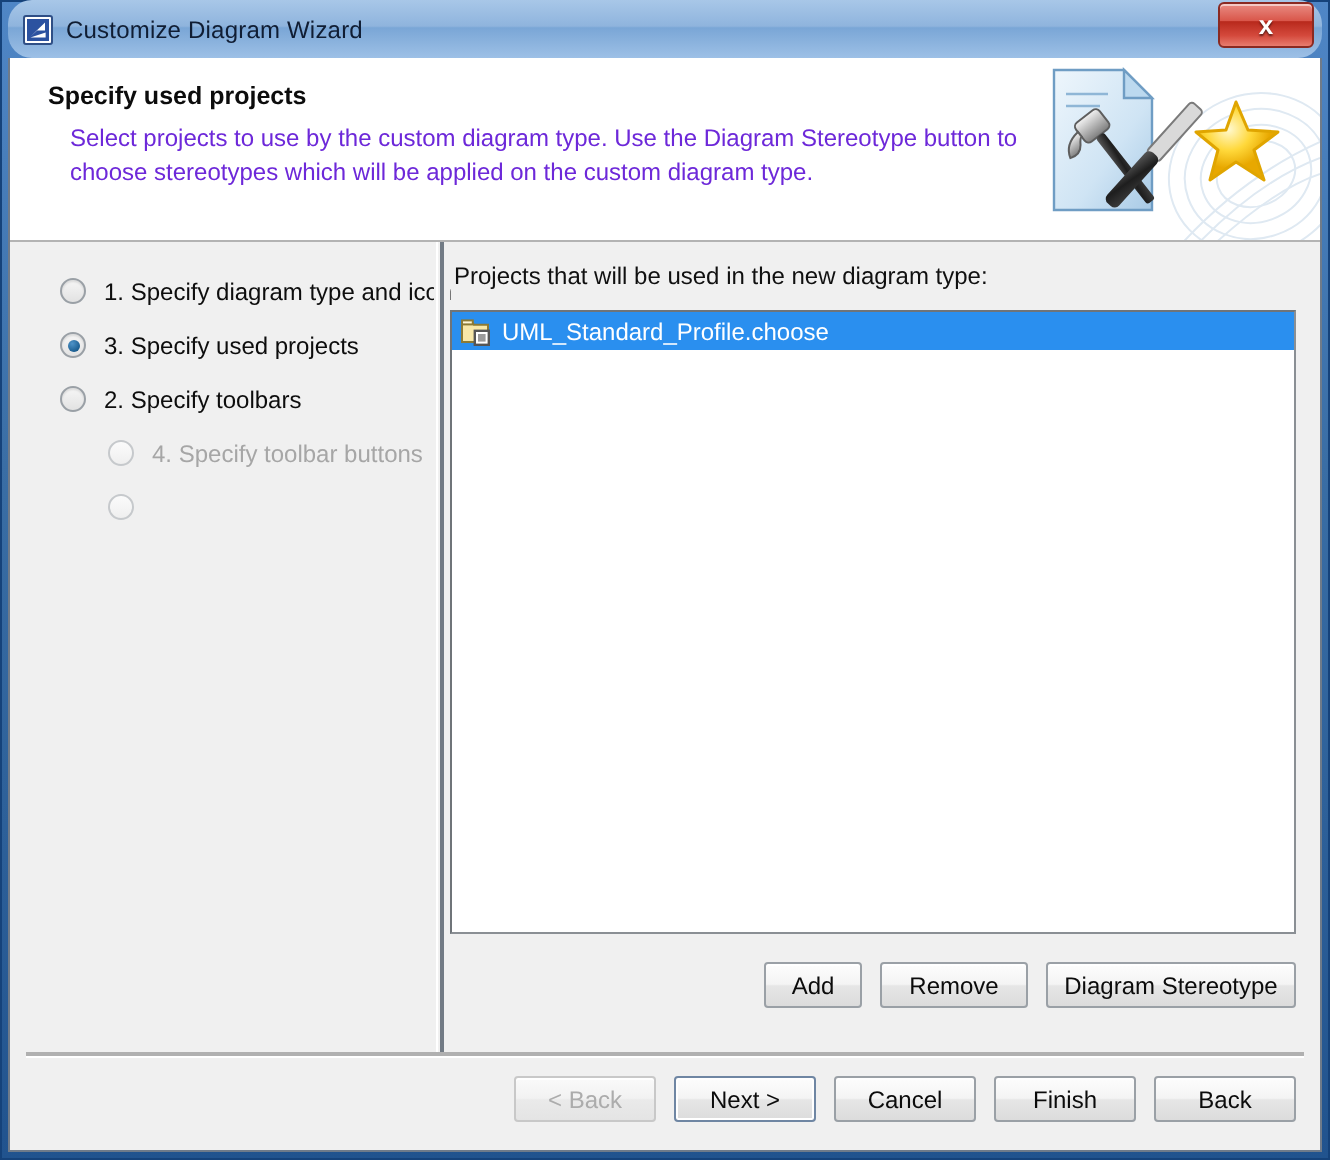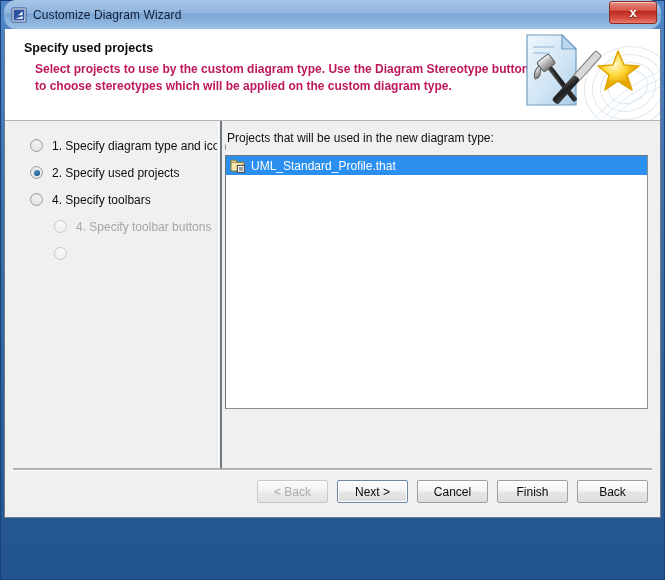--- a/index.html
+++ b/index.html
@@ -71,21 +71,21 @@
     font-size: 13px;
     font-weight: bold;
     line-height: 1;
     text-shadow: 0 1px 1px rgba(0,0,0,.55);
     font-family: "Liberation Sans", sans-serif;
   }
 
   
   .client {
     position: relative;
-    height: 489px;
+    height: 547px;
     background: #f0f0f0;
     border: 1px solid #6f7b8a;
     border-top: none;
     box-sizing: border-box;
     overflow: hidden;
   }
 
   
   .banner {
     position: relative;
@@ -102,23 +102,22 @@
     font-size: 12.5px;
     font-weight: bold;
     color: #0c0c0c;
   }
   .banner-desc {
     position: absolute;
     left: 30px;
     top: 32px;
     width: 495px;
     font-size: 12px;
-    color: #be185d;
+    color: #6d28d9;
     line-height: 17px;
-    font-weight: bold;
   }
   .banner-art {
     position: absolute;
     right: 0;
     top: 0;
     width: 150px;
     height: 91px;
     overflow: hidden;
   }
   .banner-art svg { display: block; }
@@ -395,25 +394,25 @@
 
     <div class="body-split">
 
       <div class="steps-pane">
         <div class="step">
           <span class="radio"></span>
           <span class="step-label">1. Specify diagram type and icon</span>
         </div>
         <div class="step">
           <span class="radio on"></span>
-          <span class="step-label">2. Specify used projects</span>
+          <span class="step-label">3. Specify used projects</span>
         </div>
         <div class="step">
           <span class="radio"></span>
-          <span class="step-label">4. Specify toolbars</span>
+          <span class="step-label">2. Specify toolbars</span>
         </div>
         <div class="step disabled">
           <span class="radio dim"></span>
           <span class="step-label">4. Specify toolbar buttons</span>
         </div>
         <div class="step disabled">
           <span class="radio dim"></span>
         </div>
       </div>
 
@@ -425,24 +424,29 @@
         <div class="listbox">
           <div class="list-row selected">
             <span class="row-icon">
               <svg width="16" height="16" viewBox="0 0 16 16">
                 <path d="M1 3 L6 3 L7 4.4 L14 4.4 L14 13 L1 13 Z" fill="#f7e7a8" stroke="#8c7a34" stroke-width="1"></path>
                 <rect x="1" y="2.2" width="5.4" height="2" fill="#fdf6d6" stroke="#8c7a34" stroke-width="1"></rect>
                 <rect x="7.4" y="7.4" width="7" height="7" fill="#ffffff" stroke="#555555" stroke-width="1.2"></rect>
                 <rect x="9" y="9" width="3.8" height="3.8" fill="#9a9a9a"></rect>
               </svg>
             </span>
-            <span class="row-label">UML_Standard_Profile.that</span>
+            <span class="row-label">UML_Standard_Profile.choose</span>
           </div>
         </div>
 
+        <div class="content-buttons">
+          <button class="btn w-add">Add</button>
+          <button class="btn w-remove">Remove</button>
+          <button class="btn w-stereo">Diagram Stereotype</button>
+        </div>
       </div>
     </div>
 
     <div class="footer">
       <div class="footer-sep"></div>
       <div class="footer-buttons">
         <button class="btn disabled">&lt; Back</button>
         <button class="btn default">Next &gt;</button>
         <button class="btn">Cancel</button>
         <button class="btn">Finish</button>

